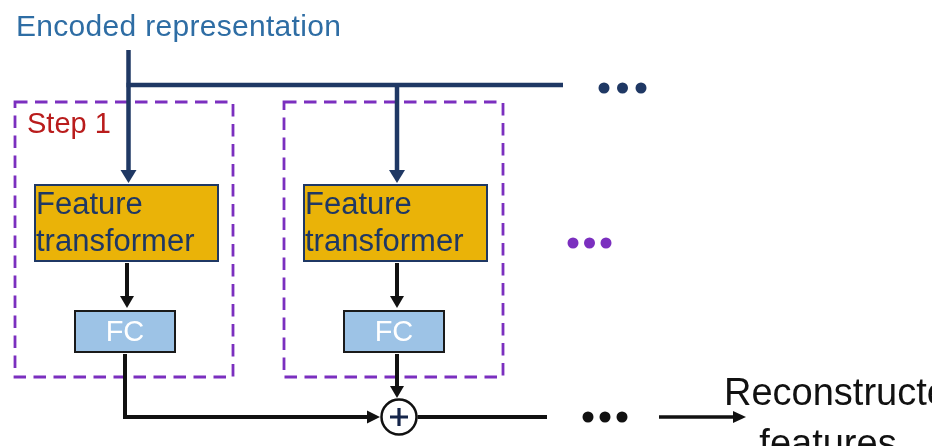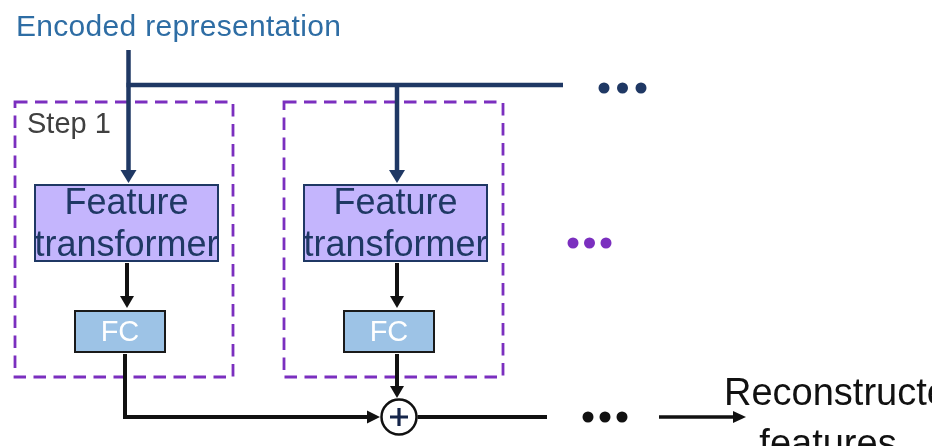--- a/index.html
+++ b/index.html
@@ -28,46 +28,46 @@
   .title {
     left: 16px; top: 9px;
     font-size: 30px;
     color: #2e6da4;
     letter-spacing: 0.3px;
   }
   .step-label {
     top: 109px;
     font-size: 29px;
     line-height: 1.0;
-    color: #404040;
+    color: #b91c1c;
   }
   #step1-label { left: 27px; }
   #step2-label { left: 294px; }
   .ft-box {
     position: absolute;
     top: 184px;
     width: 185px;
     height: 78px;
     box-sizing: border-box;
     border: 2px solid #1f3864;
-    background: #c4b5fd;
+    background: #eab308;
     color: #1f3864;
-    font-size: 36px;
+    font-size: 31px;
     line-height: 1.18;
     display: flex;
     align-items: center;
     justify-content: center;
-    text-align: center;
+    text-align: left;
   }
   #ft-box-1 { left: 34px; }
   #ft-box-2 { left: 303px; }
   .fc-box {
     position: absolute;
     top: 310px;
-    width: 92px;
+    width: 102px;
     height: 43px;
     box-sizing: border-box;
     border: 2px solid #1a1a1a;
     background: #9dc3e6;
     color: #ffffff;
     font-size: 29px;
     display: flex;
     align-items: center;
     justify-content: center;
   }

